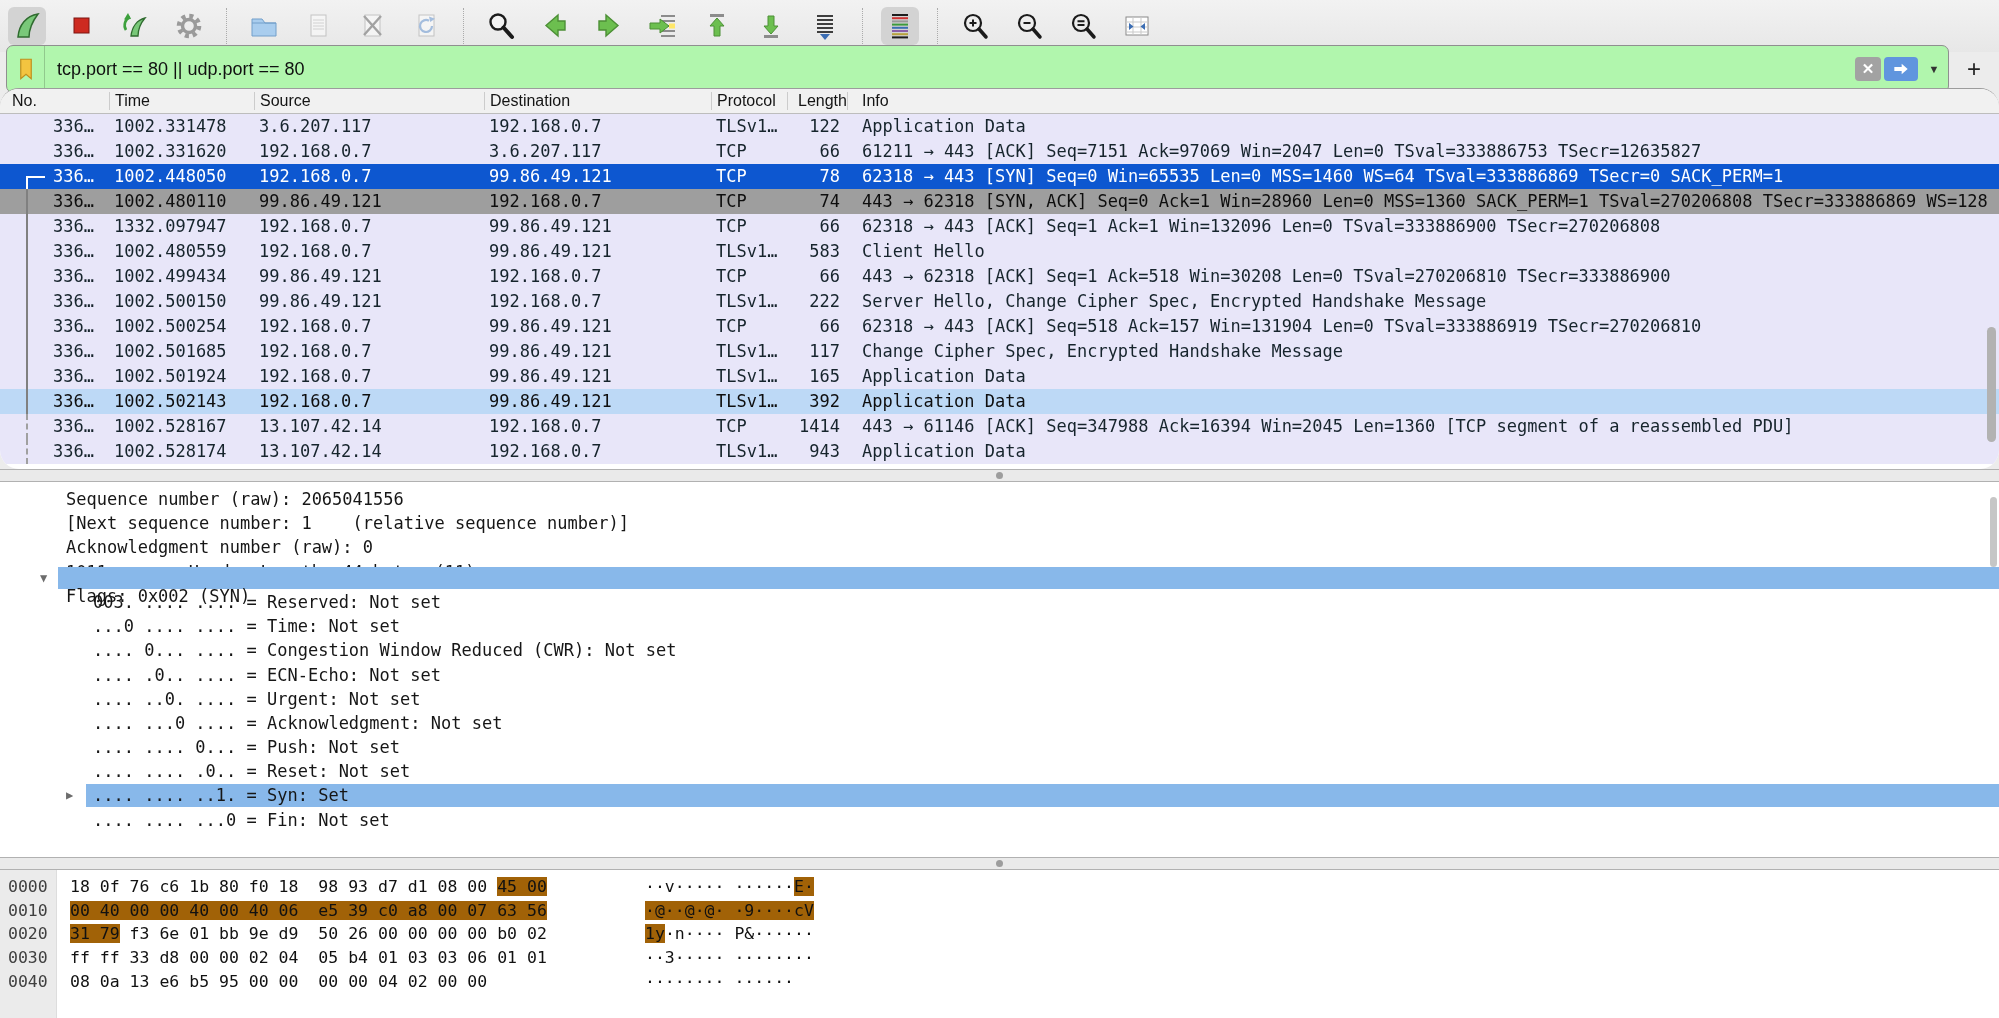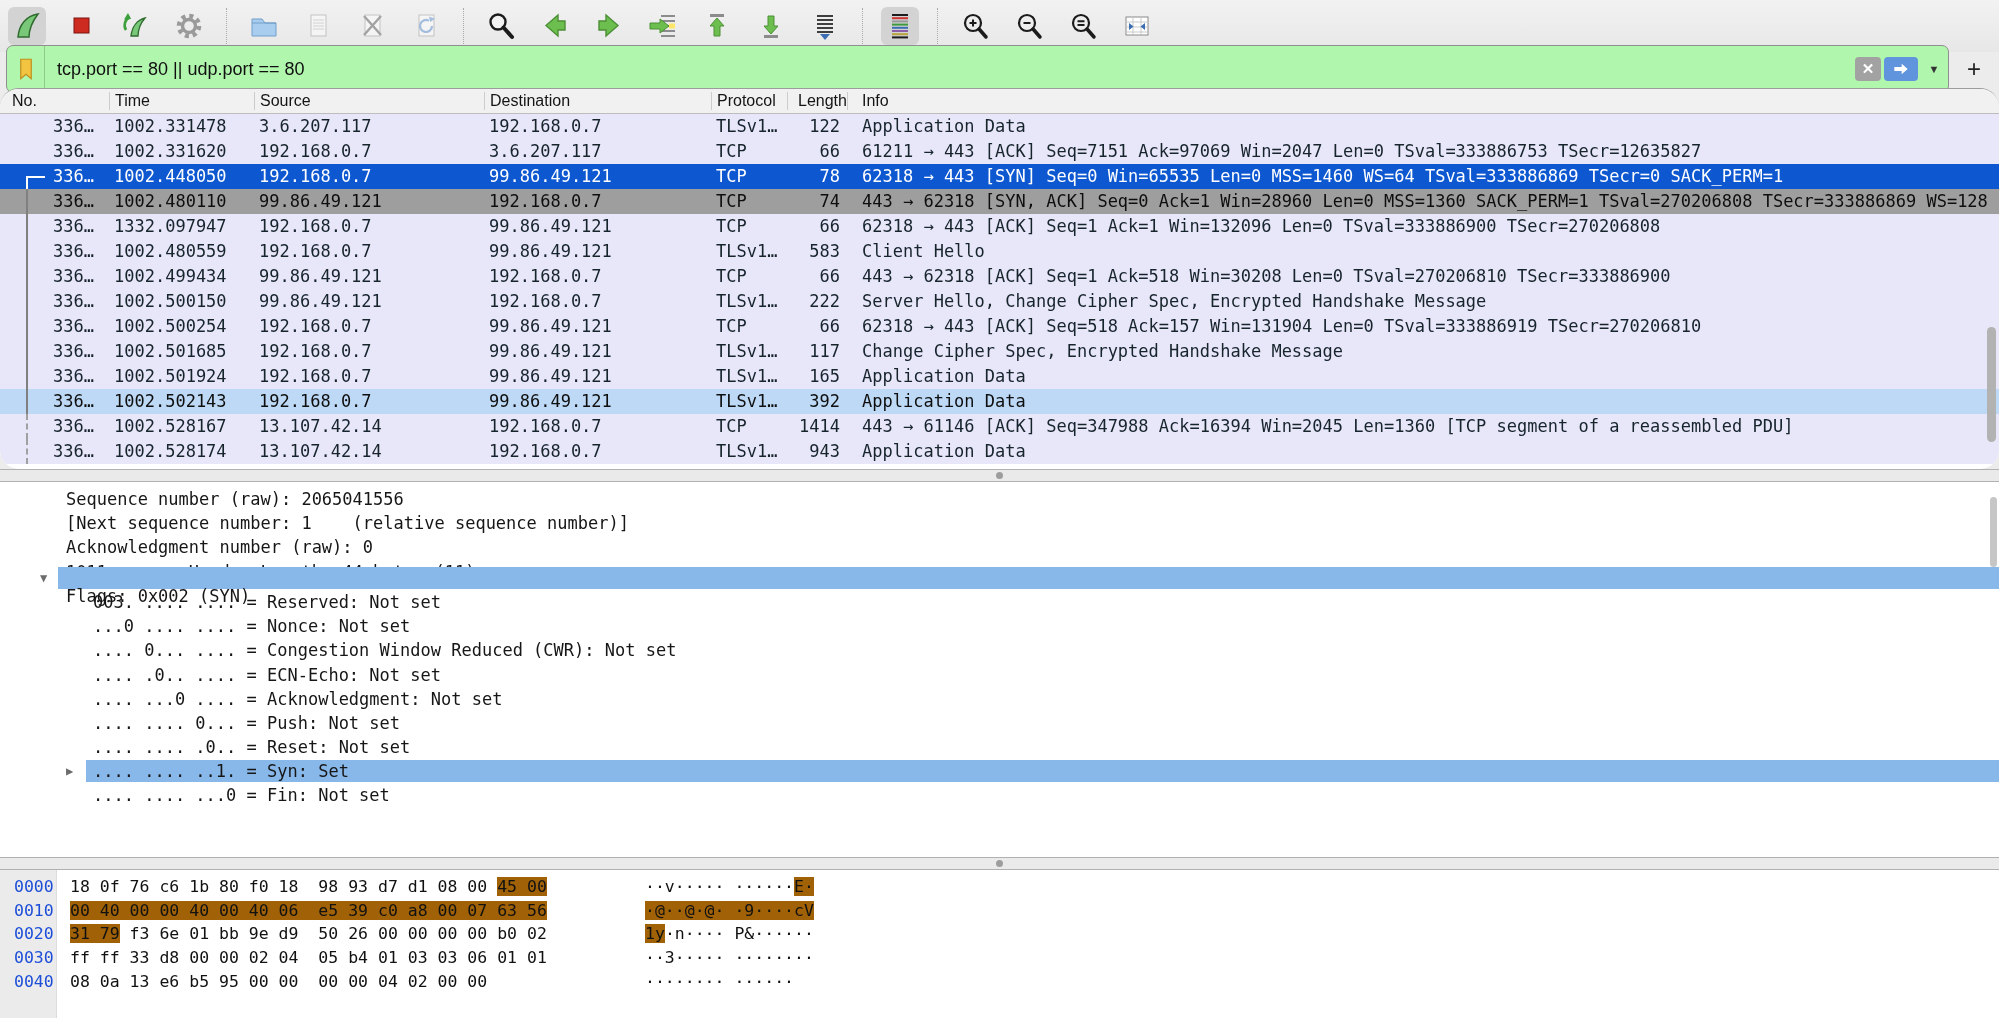--- a/index.html
+++ b/index.html
@@ -61,21 +61,21 @@
   .ind-c .txt { padding-left:93px; }
   .exp { position:absolute; top:0; color:#6c6c6c; font-size:12px; z-index:2; }
   .ind-p .exp { left:40px; }
   .ind-c .exp { left:66px; }
   .det-scrollbar { position:absolute; right:2px; top:15px; width:7px; height:70px; border-radius:4px; background:#c6c6c6; }
 
   
   .hexpane { height:148px; background:#ffffff; position:relative; font-family:"DejaVu Sans Mono", monospace; font-size:16.5px; padding-top:5px; }
   .hex-gutter { position:absolute; left:0; top:0; bottom:0; width:57px; background:#ebebeb; border-right:1px solid #dddddd; }
   .hexrow { height:23.7px; line-height:23.7px; position:relative; white-space:pre; }
-  .hx-off { position:absolute; left:14px; color:#1d4ed8; }
+  .hx-off { position:absolute; left:8px; color:#404040; }
   .hx-bytes { position:absolute; left:70px; color:#111; }
   .hx-ascii { position:absolute; left:645px; color:#111; }
   .seg-hl { background:#a16207; }
   svg { display:block; }
 </style>
 </head>
 <body>
 
 <div class="toolbar">
   <div class="tbtn pressed">
@@ -379,23 +379,24 @@
   </div>
 
 <div class="details">
   <div class="details-inner">
       <div class="dline ind-p"><div class="txt">Sequence number (raw): 2065041556</div></div>
       <div class="dline ind-p"><div class="txt">[Next sequence number: 1    (relative sequence number)]</div></div>
       <div class="dline ind-p"><div class="txt">Acknowledgment number (raw): 0</div></div>
       <div class="dline ind-p"><div class="txt">1011 .... = Header Length: 44 bytes (11)</div></div>
       <div class="dline ind-p hl"><div class="bar"></div><div class="exp">▼</div><div class="txt">Flags: 0x002 (SYN)</div></div>
       <div class="dline ind-c"><div class="txt">003. .... .... = Reserved: Not set</div></div>
-      <div class="dline ind-c"><div class="txt">...0 .... .... = Nonce: Not set</div></div>
+      <div class="dline ind-c"><div class="txt">...0 .... .... = Time: Not set</div></div>
       <div class="dline ind-c"><div class="txt">.... 0... .... = Congestion Window Reduced (CWR): Not set</div></div>
       <div class="dline ind-c"><div class="txt">.... .0.. .... = ECN-Echo: Not set</div></div>
+      <div class="dline ind-c"><div class="txt">.... ..0. .... = Urgent: Not set</div></div>
       <div class="dline ind-c"><div class="txt">.... ...0 .... = Acknowledgment: Not set</div></div>
       <div class="dline ind-c"><div class="txt">.... .... 0... = Push: Not set</div></div>
       <div class="dline ind-c"><div class="txt">.... .... .0.. = Reset: Not set</div></div>
       <div class="dline ind-c hl"><div class="bar"></div><div class="exp">▶</div><div class="txt">.... .... ..1. = Syn: Set</div></div>
       <div class="dline ind-c"><div class="txt">.... .... ...0 = Fin: Not set</div></div>
     </div>
   <div class="det-scrollbar"></div>
 </div>
 
 <div class="splitter">

